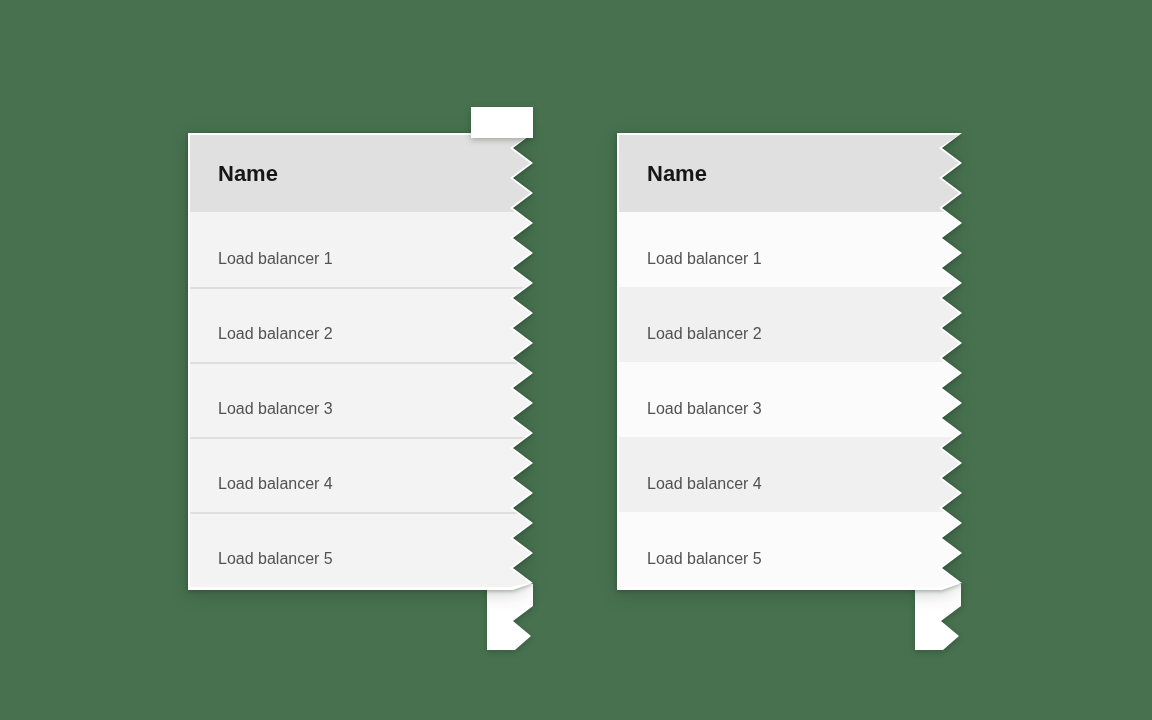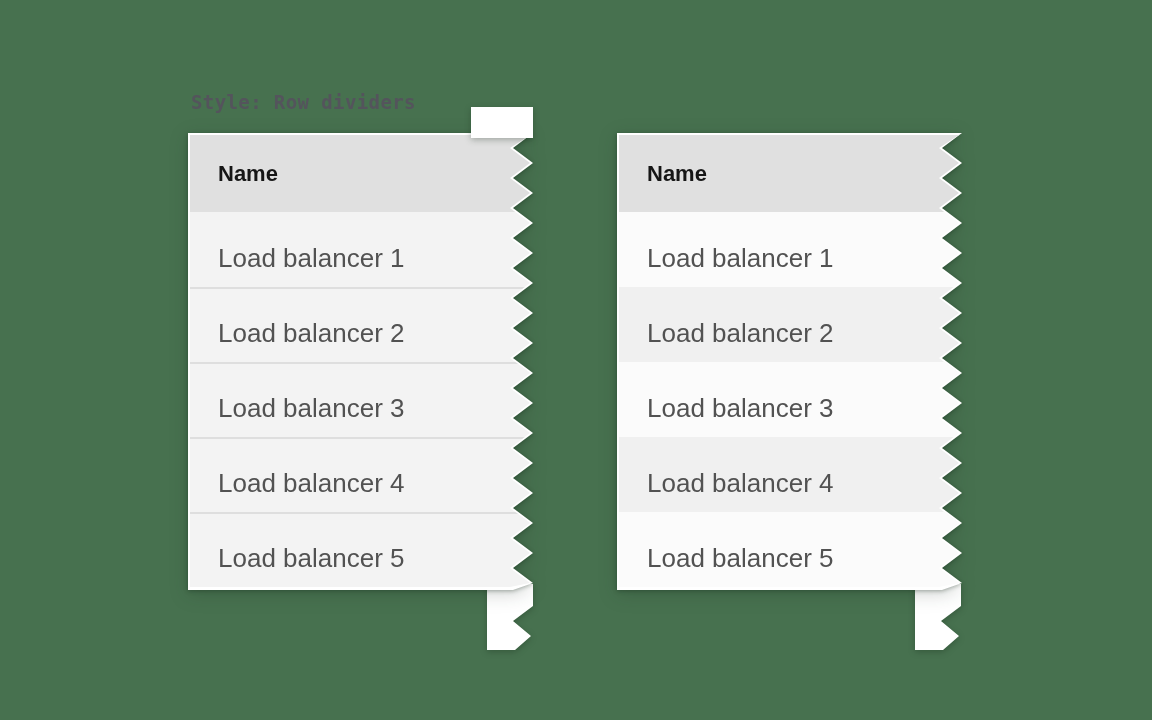--- a/index.html
+++ b/index.html
@@ -38,21 +38,21 @@
     background:var(--head-bg,#e0e0e0);
     display:flex;align-items:center;
     padding-left:28px;box-sizing:border-box;
     font-size:22px;font-weight:700;
     color:var(--head-tx,#161616);
   }
   .trow{
     position:absolute;left:2px;right:0;height:93px;
     display:flex;align-items:center;
     padding-left:28px;box-sizing:border-box;
-    font-size:26px;
+    font-size:16px;
     color:var(--row-tx,#525252);
     white-space:nowrap;
   }
   .plain{background:var(--row-bg,#f3f3f3);}
   .div-top{box-shadow:inset 0 2px 0 var(--divider,#dedede);}
   .zl{background:var(--zebra-light,#fbfbfb);}
   .zd{background:var(--zebra-dark,#f0f0f0);}
   
   .frag-wrap{
     position:absolute;
@@ -61,21 +61,20 @@
   .frag-shape{
     position:relative;width:100%;height:100%;
     background:var(--paper,#ffffff);
   }
 </style>
 </head>
 <body>
 
 <div class="canvas">
 
-  <div class="caption" style="left:191px;top:91px">Style: Row dividers</div>
 
   <div class="frag-wrap" style="left:471px;top:107px;width:62px;height:31px;z-index:3">
     <div class="frag-shape"></div>
   </div>
 
   <div class="shadow-wrap" style="left:188px;top:133px;width:345px;height:457px;z-index:2">
     <div class="paper-shape" id="shape0" style="clip-path: polygon(0px 0px, 345px 0px, 325px 15px, 345px 30px, 325px 45px, 345px 60px, 325px 75px, 345px 90px, 325px 105px, 345px 120px, 325px 135px, 345px 150px, 325px 165px, 345px 180px, 325px 195px, 345px 210px, 325px 225px, 345px 240px, 325px 255px, 345px 270px, 325px 285px, 345px 300px, 325px 315px, 345px 330px, 325px 345px, 345px 360px, 325px 375px, 345px 390px, 325px 405px, 345px 420px, 325px 435px, 345px 450px, 325px 457px, 0px 457px);">
       <div class="content" id="content0" style="clip-path: polygon(2px 2px, 342px 2px, 322px 15px, 342px 30px, 322px 45px, 342px 60px, 322px 75px, 342px 90px, 322px 105px, 342px 120px, 322px 135px, 342px 150px, 322px 165px, 342px 180px, 322px 195px, 342px 210px, 322px 225px, 342px 240px, 322px 255px, 342px 270px, 322px 285px, 342px 300px, 322px 315px, 342px 330px, 322px 345px, 342px 360px, 322px 375px, 342px 390px, 322px 405px, 342px 420px, 322px 435px, 342px 450px, 322px 454px, 2px 454px);">
         <div class="thead">
           <span>Name</span>

